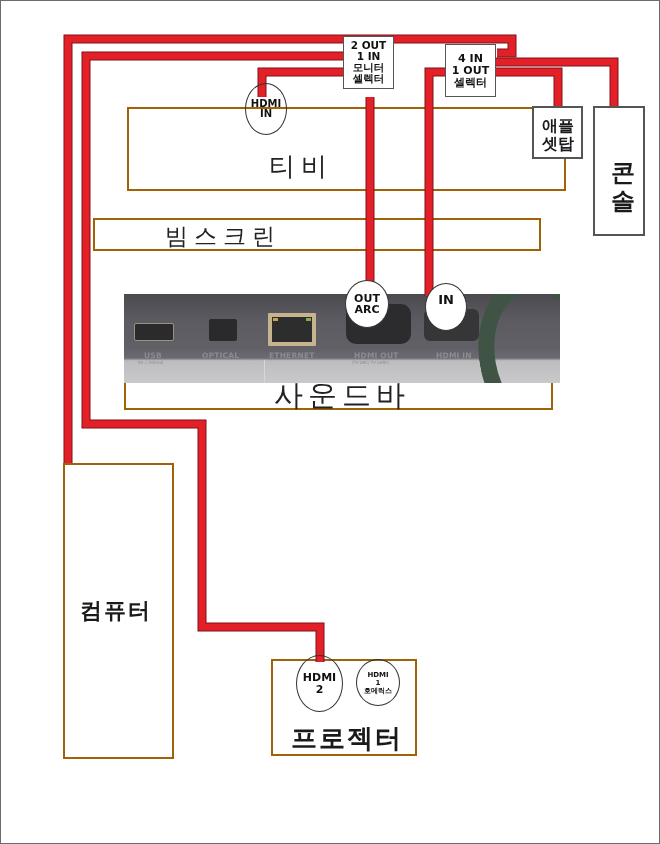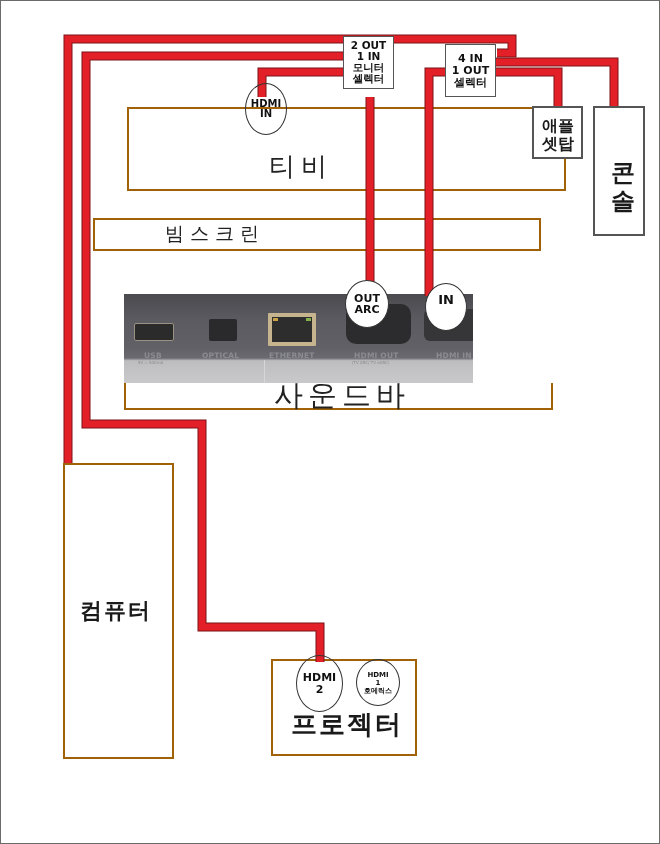--- a/index.html
+++ b/index.html
@@ -8,36 +8,36 @@
     .wires { position: absolute; left: 0; top: 0; width: 660px; height: 844px; z-index: 3; pointer-events: none; }
     .box { position: absolute; border: 2px solid #a16207; background: #fff; box-sizing: border-box; }
     .lbl { position: absolute; color: #111; white-space: nowrap; }
     .thin { font-weight: normal; color: #222; }
     .bold { font-weight: bold; color: #1a1a1a; }
     .selector { position: absolute; border: 1px solid #555; background: #fff; box-sizing: border-box; z-index: 4; text-align: center; font-weight: bold; font-size: 10.5px; line-height: 11px; padding-top: 3px; color: #111; }
     .selector span { display: block; }
     .circle { position: absolute; border: 1px solid #333; border-radius: 50%; background: #fff; box-sizing: border-box; z-index: 5; text-align: center; font-weight: bold; color: #111; display: flex; flex-direction: column; align-items: center; justify-content: center; }
     .vtext { writing-mode: vertical-rl; text-orientation: upright; }
     
-    .photo { position: absolute; left: 124px; top: 294px; width: 349px; height: 89px; background: linear-gradient(180deg, #4b4a4f 0%, #5c5b61 30%, #616066 60%, #6b6a70 72%, #bdbdbf 75%, #c9c9cb 100%); overflow: hidden; z-index: 2; text-align: center; }
+    .photo { position: absolute; left: 124px; top: 294px; width: 436px; height: 89px; background: linear-gradient(180deg, #4b4a4f 0%, #5c5b61 30%, #616066 60%, #6b6a70 72%, #bdbdbf 75%, #c9c9cb 100%); overflow: hidden; z-index: 2; text-align: center; }
     .port { position: absolute; }
     .plabel { position: absolute; font-size: 7.5px; font-weight: bold; color: #8b8b92; font-family: "DejaVu Sans", sans-serif; letter-spacing: 0.2px; }
     .psub { position: absolute; font-size: 4px; color: #8b8b92; }
   </style>
 </head>
 <body>
 
 <div class="page"></div>
 
 <div class="box" style="left:118px; top:107px; width:439px; height:84px;margin-left:9px;">
   <div class="lbl thin" style="left:140px; top:40px; font-size:26px; letter-spacing:6px;">티비</div>
 </div>
 
 <div class="box" style="left:93px; top:218px; width:448px; height:33px;">
-  <div class="lbl thin" style="left:70px; top:1px; font-size:19px; letter-spacing:6px;">빔스크린</div>
+  <div class="lbl thin" style="left:70px; top:1px; font-size:23px; letter-spacing:6px;">빔스크린</div>
 </div>
 
 <div class="photo">
 
   <div class="port" style="left:10px; top:29px; width:38px; height:16px; background:#2b2b2b; border:1px solid #9a9180; border-radius:2px;"></div>
   <div class="plabel" style="left:20px; top:57px;">USB</div>
   <div class="psub" style="left:14px; top:66px;">5V ⎓ 500mA</div>
 
   <div class="port" style="left:85px; top:25px; width:28px; height:22px; background:#2a2a2c; border-radius:2px;"></div>
   <div class="plabel" style="left:78px; top:57px;">OPTICAL</div>
@@ -71,21 +71,21 @@
 
 <div class="box" style="left:593px; top:106px; width:52px; height:130px; border-color:#555;">
   <div class="lbl bold vtext" style="left:12px; top:38px; font-size:24px; letter-spacing:2px;">콘솔</div>
 </div>
 
 <div class="box" style="left:63px; top:463px; width:111px; height:296px;">
   <div class="lbl bold" style="left:15px; top:131px; font-size:22px; letter-spacing:2px;">컴퓨터</div>
 </div>
 
 <div class="box" style="left:271px; top:659px; width:146px; height:97px;">
-  <div class="lbl bold" style="left:18px; top:46px; font-size:26px; letter-spacing:2px;">프로젝터</div>
+  <div class="lbl bold" style="left:18px; top:60px; font-size:26px; letter-spacing:2px;">프로젝터</div>
 </div>
 
 <div class="selector" style="left:343px; top:36px; width:51px; height:53px;">
   <span>2 OUT</span>
   <span>1 IN</span>
   <span>모니터</span>
   <span>셀렉터</span>
 </div>
 
 <div class="selector" style="left:445px; top:44px; width:51px; height:53px; padding-top:8px; font-size:11px; line-height:12px;">

